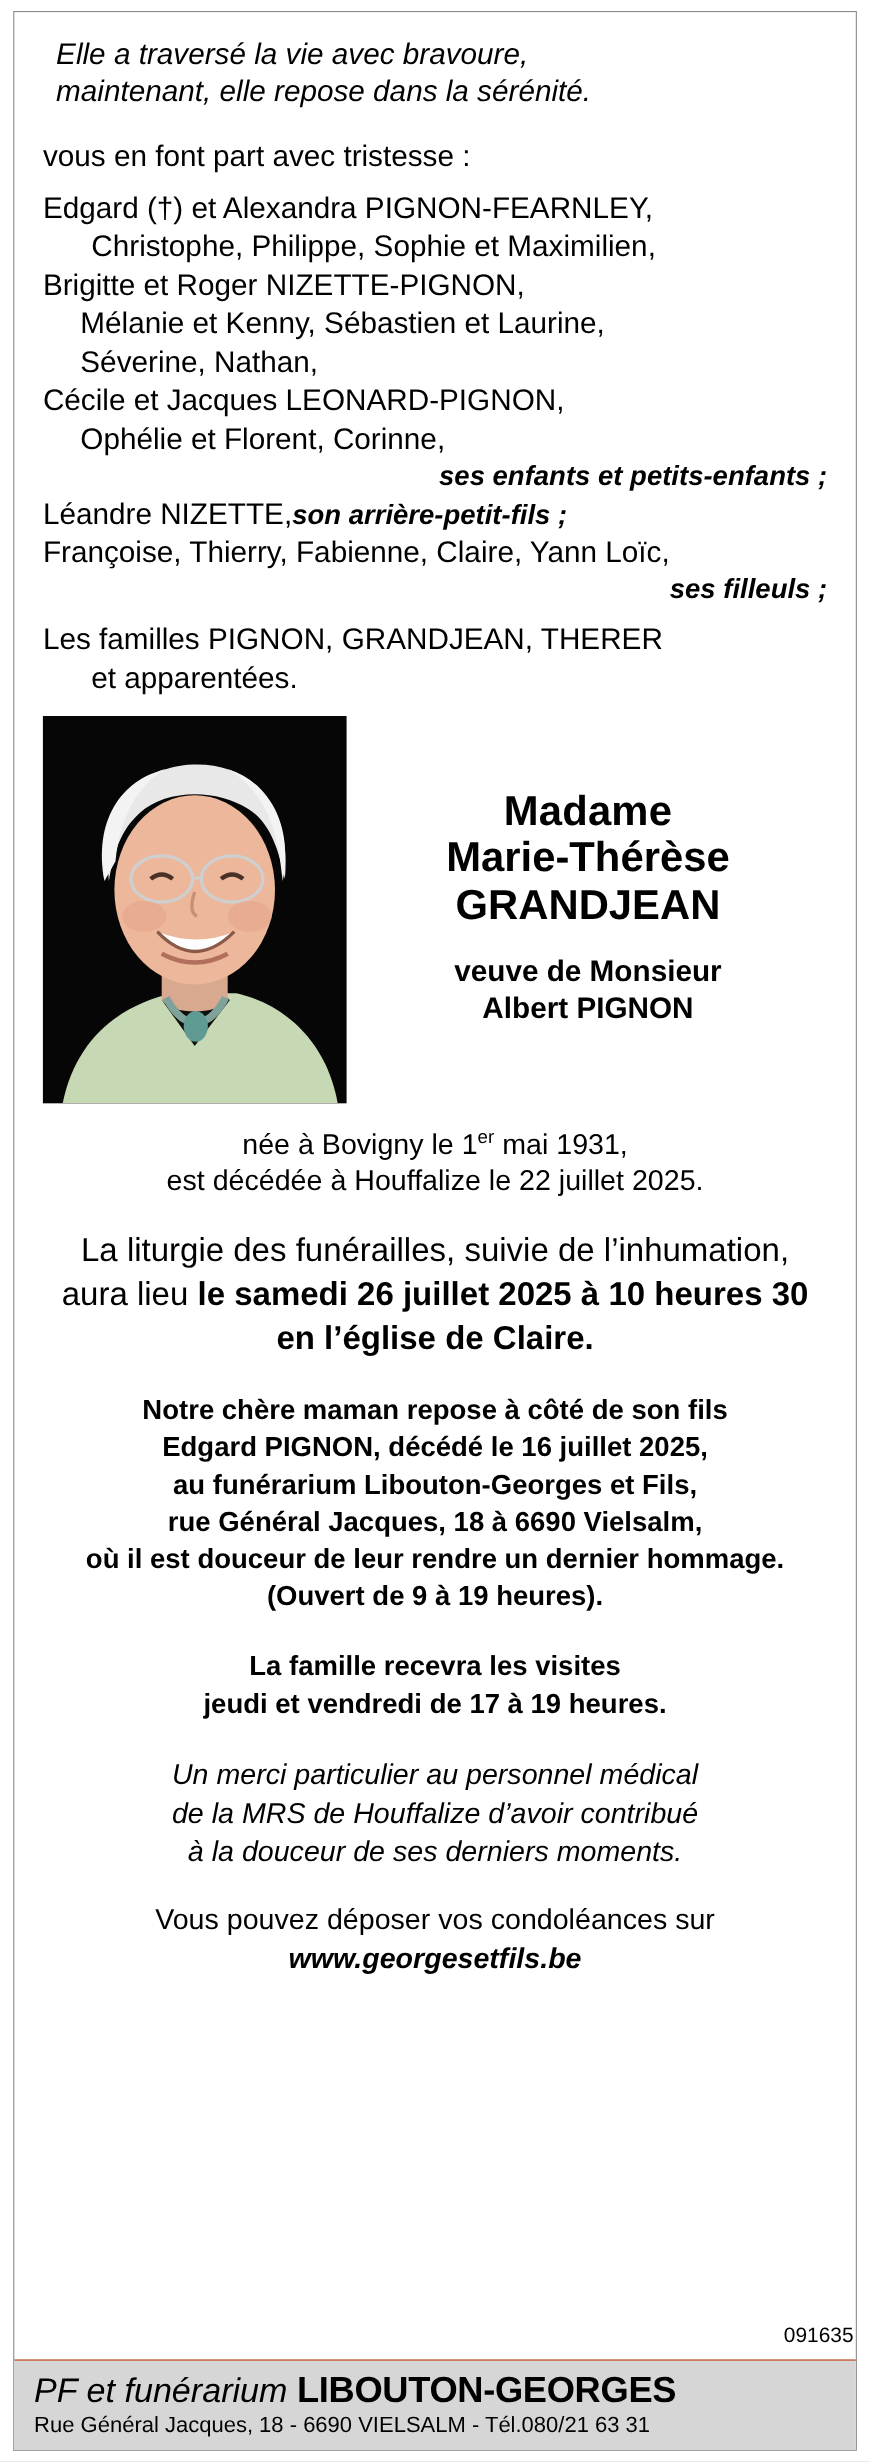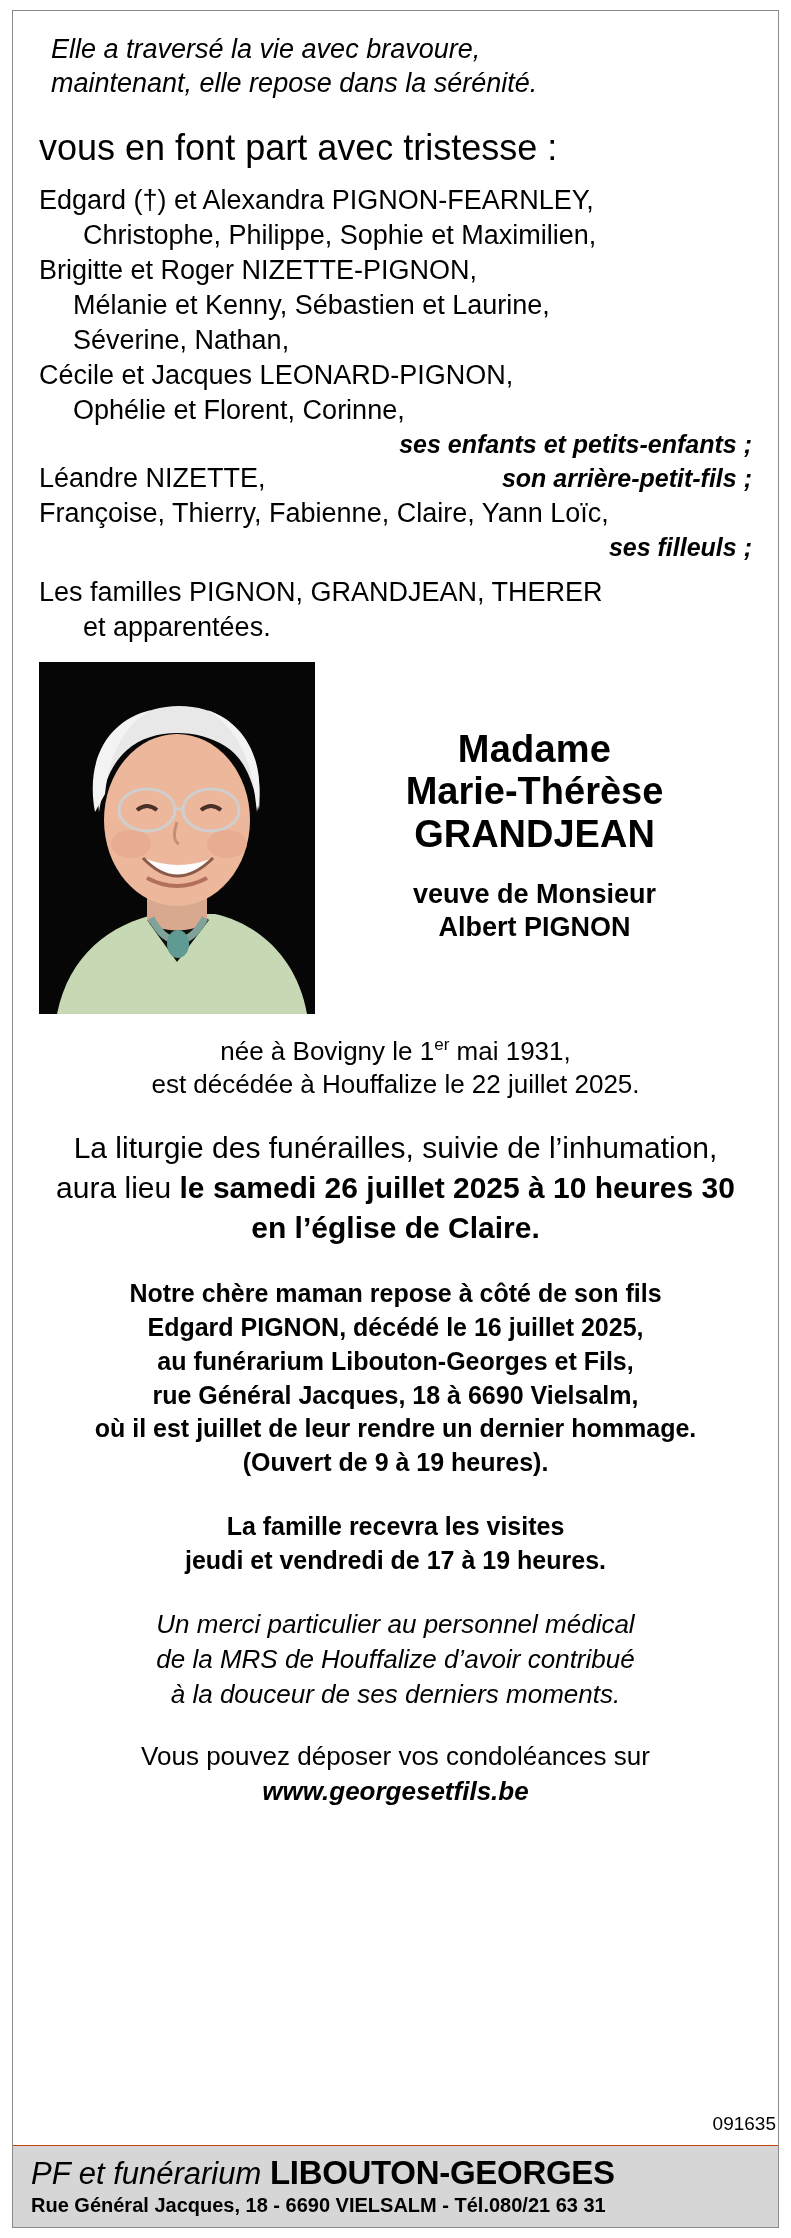--- a/index.html
+++ b/index.html
@@ -36,21 +36,21 @@
   .quote {
     font-style: italic;
     font-size: 27px;
     line-height: 1.25;
     color: #000;
     padding-left: 12px;
   }
   .quote div { white-space: nowrap; }
 
   .intro {
-    font-size: 36px;
+    font-size: 27px;
     margin-top: 26px;
     color: #000;
   }
 
   
   .family {
     margin-top: 14px;
     font-size: 27px;
     line-height: 1.30;
     color: #000;
@@ -60,21 +60,20 @@
   .family .indent2 { padding-left: 34px; }
   .roleline {
     text-align: right;
     font-weight: bold;
     font-style: italic;
     font-size: 25px;
     white-space: nowrap;
   }
   .row-split {
     display: flex;
-    justify-content: space-between;
     align-items: baseline;
     white-space: nowrap;
   }
   .row-split .left { font-size: 27px; }
   .row-split .right {
     font-weight: bold;
     font-style: italic;
     font-size: 25px;
   }
 
@@ -197,21 +196,21 @@
     white-space: nowrap;
   }
   .footer .l1 .strong {
     font-weight: bold;
     font-style: normal;
     font-size: 33px;
     letter-spacing: -0.3px;
   }
   .footer .l2 {
     font-size: 20px;
-    font-weight: bold;
+    font-weight: normal;
     margin-top: 2px;
     white-space: nowrap;
   }
 </style>
 </head>
 <body>
 
 <div class="page">
   <div class="inner">
     <div class="content">
@@ -306,21 +305,21 @@
           <span>aura lieu </span><b>le samedi 26 juillet 2025 à 10 heures 30</b>
         </div>
         <div><b>en l’église de Claire.</b></div>
       </div>
 
       <div class="repose">
         <div>Notre chère maman repose à côté de son fils</div>
         <div>Edgard PIGNON, décédé le 16 juillet 2025,</div>
         <div>au funérarium Libouton-Georges et Fils,</div>
         <div>rue Général Jacques, 18 à 6690 Vielsalm,</div>
-        <div>où il est juillet de leur rendre un dernier hommage.</div>
+        <div>où il est douceur de leur rendre un dernier hommage.</div>
         <div>(Ouvert de 9 à 19 heures).</div>
       </div>
 
       <div class="visits">
         <div>La famille recevra les visites</div>
         <div>jeudi et vendredi de 17 à 19 heures.</div>
       </div>
 
       <div class="thanks">
         <div>Un merci particulier au personnel médical</div>

